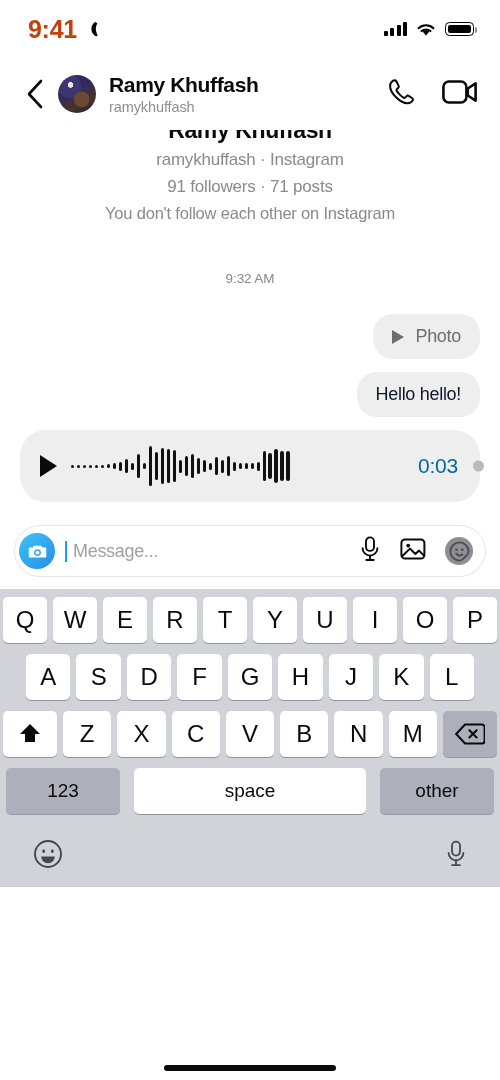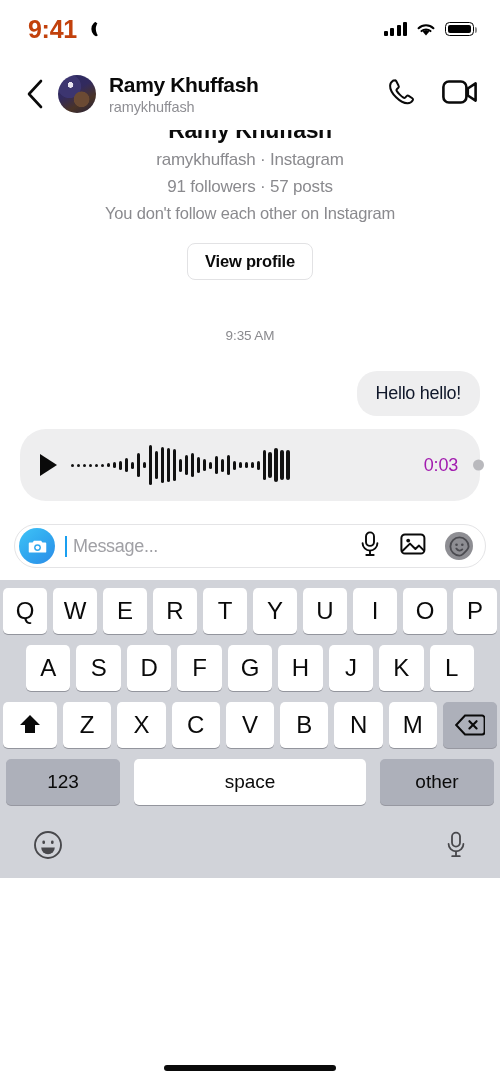--- a/index.html
+++ b/index.html
@@ -93,30 +93,30 @@
     background:#eeeeef; border-radius:26px; display:flex; align-items:center;
     gap:14px; padding:14px 22px 14px 20px; width:100%;
   }
   .voice-play {
     width:0; height:0; border-left:17px solid #0a0a0a;
     border-top:11px solid transparent; border-bottom:11px solid transparent;
     flex:0 0 auto;
   }
   .wave { display:flex; align-items:center; gap:2.6px; height:44px; flex:1 1 auto; }
   .wave i { width:3.4px; background:#111; border-radius:2px; display:block; }
-  .voice-dur { font-size:18px; color:#a21caf; letter-spacing:-.2px; flex:0 0 auto;margin-left:43px; }
+  .voice-dur { font-size:21px; color:#0369a1; letter-spacing:-.2px; flex:0 0 auto;margin-left:43px; }
   .seen-peek {
     position:absolute; right:-4px; top:50%; transform:translateY(-50%);
     width:11px; height:11px; border-radius:50%; background:#b9b9bd;
   }
 
   
   .composer { padding:10px 14px 12px; background:#fff; }
   .composer-inner {
-    border:1px solid #e4e4e6; border-radius:26px; height:44px;
+    border:1px solid #e4e4e6; border-radius:26px; height:52px;
     display:flex; align-items:center; padding:0 12px 0 4px; gap:10px;
   }
   .cam {
     width:36px; height:36px; border-radius:50%; flex:0 0 auto;
     background:linear-gradient(140deg,#3fc3f7 0%, #31a9ef 48%, #2b8ce8 100%);
     display:flex; align-items:center; justify-content:center;
   }
   .cursor { width:2px; height:21px; background:#1a9ff0; flex:0 0 auto; }
   .placeholder { flex:1 1 auto; font-size:18px; color:#a0a0a5; letter-spacing:-.3px; margin-left:-4px; }
   .comp-icons { display:flex; align-items:center; gap:19px; flex:0 0 auto; }
@@ -201,29 +201,34 @@
       </svg>
     </div>
   </div>
 </div>
 
 <div class="thread">
 
   <div class="profile-card">
     <div class="pc-name">Ramy Khuffash</div>
     <div class="pc-line">ramykhuffash · Instagram</div>
-    <div class="pc-line">91 followers · 57 posts</div>
+    <div class="pc-line">91 followers · 71 posts</div>
     <div class="pc-note">You don't follow each other on Instagram</div>
-    <div class="view-profile">View profile</div>
-  </div>
-
-  <div class="daystamp">9:35 AM</div>
+  </div>
+
+  <div class="daystamp">9:32 AM</div>
 
   <div class="msgs">
 
+    <div class="row">
+      <div class="bubble photo">
+        <span class="play-tri"></span>
+        <span>Photo</span>
+      </div>
+    </div>
 
     <div class="row">
       <div class="bubble text">Hello hello!</div>
     </div>
 
     <div class="row" style="position:relative;">
       <div class="voice">
         <span class="voice-play"></span>
         <span class="wave" id="waveform">
             <i style="height: 3px;"></i>

